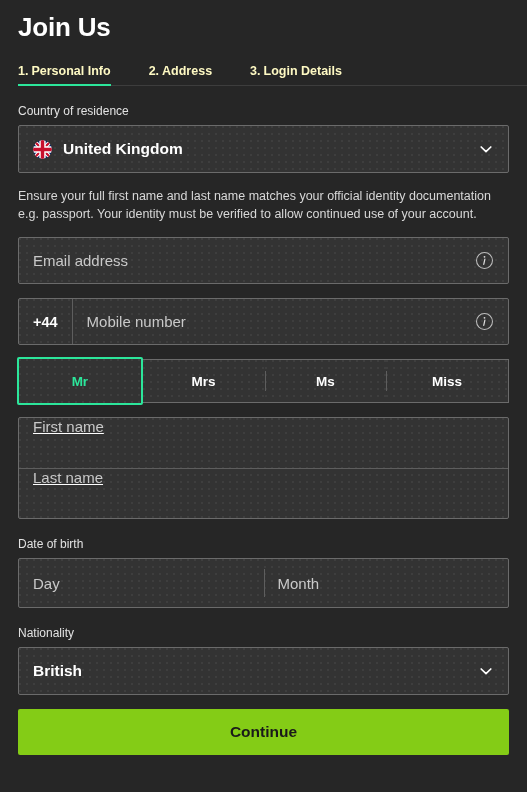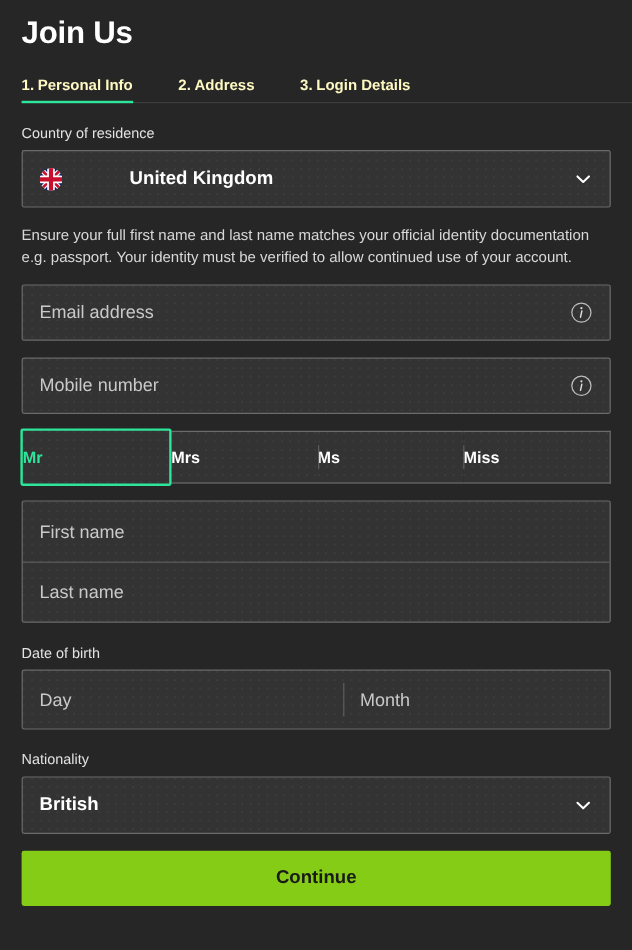--- a/index.html
+++ b/index.html
@@ -76,21 +76,20 @@
     margin-bottom: 7px;
     font-weight: normal;
   }
 
   
   .tex {
     background-color: #333333;
     background-image:
       radial-gradient(circle at 1px 1px, rgba(255,255,255,0.055) 0.8px, transparent 0.9px);
     background-size: 7px 7px;
-    gap: 45px;
   }
 
   .control {
     border: 1px solid #6b6b6b;
     border-radius: 2px;
     position: relative;
   }
 
   
   .select {
@@ -162,21 +161,21 @@
   .segmented {
     margin-top: 14px;
     height: 44px;
     display: flex;
     position: relative;
   }
   .seg {
     flex: 1 1 0;
     display: flex;
     align-items: center;
-    justify-content: flex-start;
+    justify-content: center;
     font-size: 13.5px;
     font-weight: bold;
     color: #ffffff;
     cursor: pointer;
     position: relative;
     border-top: 1px solid #6b6b6b;
     border-bottom: 1px solid #6b6b6b;
   }
   .seg:first-child { border-left: 1px solid #6b6b6b; }
   .seg:last-child  { border-right: 1px solid #6b6b6b; }
@@ -194,22 +193,22 @@
     z-index: 3;
     margin: -2px 0 -2px -1px;
   }
   .seg.selected + .seg::before { display: none; }
 
   
   .stack { margin-top: 14px; }
   .stack .stack-row {
     height: 50px;
     display: flex;
-    align-items: center;
     padding: 0 14px;
+    text-decoration: underline;
   }
   .stack .stack-row + .stack-row {
     border-top: 1px solid #5e5e5e;
   }
 
   
   .dob {
     display: flex;
     height: 50px;
     margin-top: 0;
@@ -300,20 +299,21 @@
     <span class="info-icon">
       <svg viewBox="0 0 20 20" width="19" height="19" aria-hidden="true">
         <circle cx="10" cy="10" r="8.4" fill="none" stroke="#bdbdbd" stroke-width="1.1"></circle>
         <circle cx="10" cy="6.1" r="0.95" fill="#dcdcdc"></circle>
         <path d="M10.4 8.6 L9.2 14" fill="none" stroke="#dcdcdc" stroke-width="1.3" stroke-linecap="round"></path>
       </svg>
     </span>
   </div>
 
   <div class="control tex input-row">
+    <span class="prefix">+44</span>
     <span class="placeholder">Mobile number</span>
     <span class="info-icon">
       <svg viewBox="0 0 20 20" width="19" height="19" aria-hidden="true">
         <circle cx="10" cy="10" r="8.4" fill="none" stroke="#bdbdbd" stroke-width="1.1"></circle>
         <circle cx="10" cy="6.1" r="0.95" fill="#dcdcdc"></circle>
         <path d="M10.4 8.6 L9.2 14" fill="none" stroke="#dcdcdc" stroke-width="1.3" stroke-linecap="round"></path>
       </svg>
     </span>
   </div>
 

